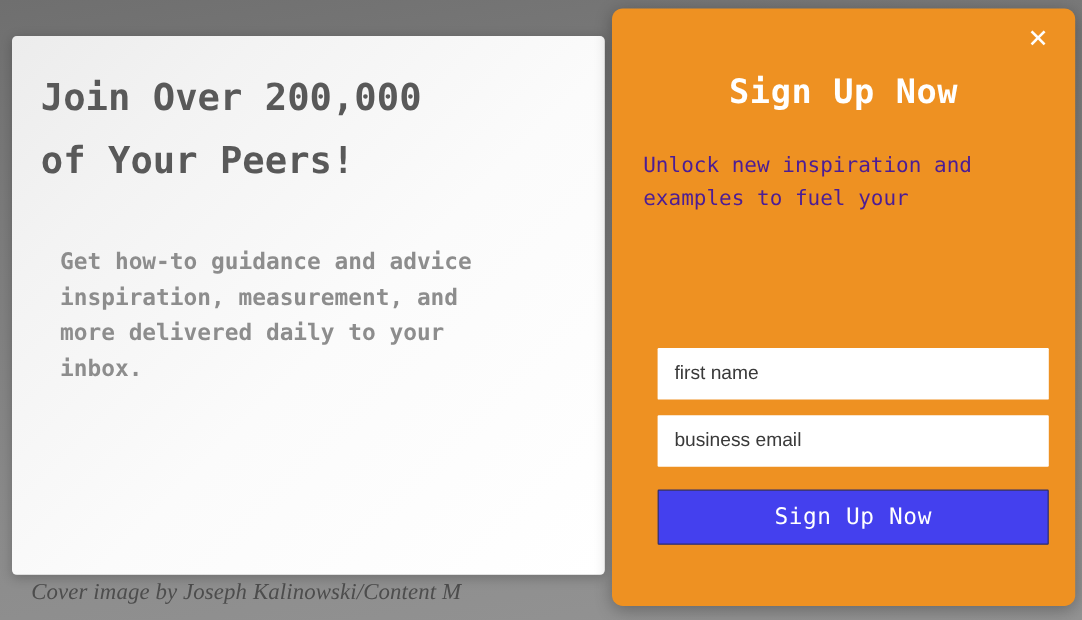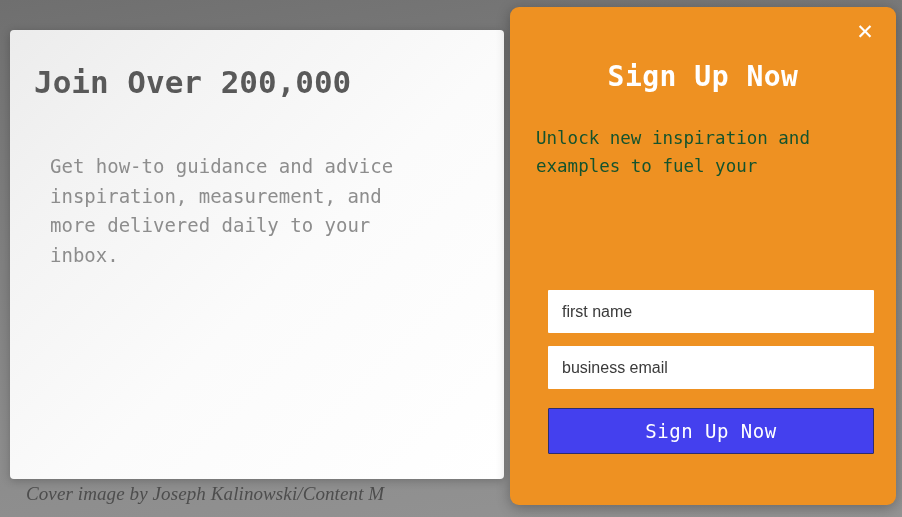--- a/index.html
+++ b/index.html
@@ -61,21 +61,21 @@
     letter-spacing: 0px;
   }
   .article-heading .line {
     display: block;
   }
 
   .article-body {
     margin: 0;
     padding: 44px 40px 0 40px;
     font-family: "DejaVu Sans Mono", "Liberation Mono", monospace;
-    font-weight: normal;
+    font-weight: bold;
     font-size: 19px;
     line-height: 29.5px;
     color: #8d8d8d;
     text-align: left;
   }
   .article-body .line {
     display: block;
     white-space: pre;
   }
 
@@ -122,21 +122,21 @@
     letter-spacing: 0.5px;
   }
 
   .signup-sub {
     margin: 0;
     padding: 30px 0 0 26px;
     font-family: "DejaVu Sans Mono", "Liberation Mono", monospace;
     font-weight: normal;
     font-size: 17.5px;
     line-height: 28px;
-    color: #14532d;
+    color: #4c1d95;
     text-align: left;
   }
   .signup-sub .line {
     display: block;
     white-space: pre;
   }
 
   .signup-form {
     position: absolute;
     left: 38px;
@@ -184,20 +184,21 @@
 <body>
 
 <div id="stage">
 
   <div class="page-caption">Cover image by Joseph Kalinowski/Content M</div>
 
   <div class="article-card">
 
     <h1 class="article-heading">
       <span class="line">Join Over 200,000</span>
+      <span class="line">of Your Peers!</span>
     </h1>
 
     <p class="article-body">
       <span class="line">Get how-to guidance and advice</span>
       <span class="line">inspiration, measurement, and</span>
       <span class="line">more delivered daily to your</span>
       <span class="line">inbox.</span>
     </p>
 
   </div>

